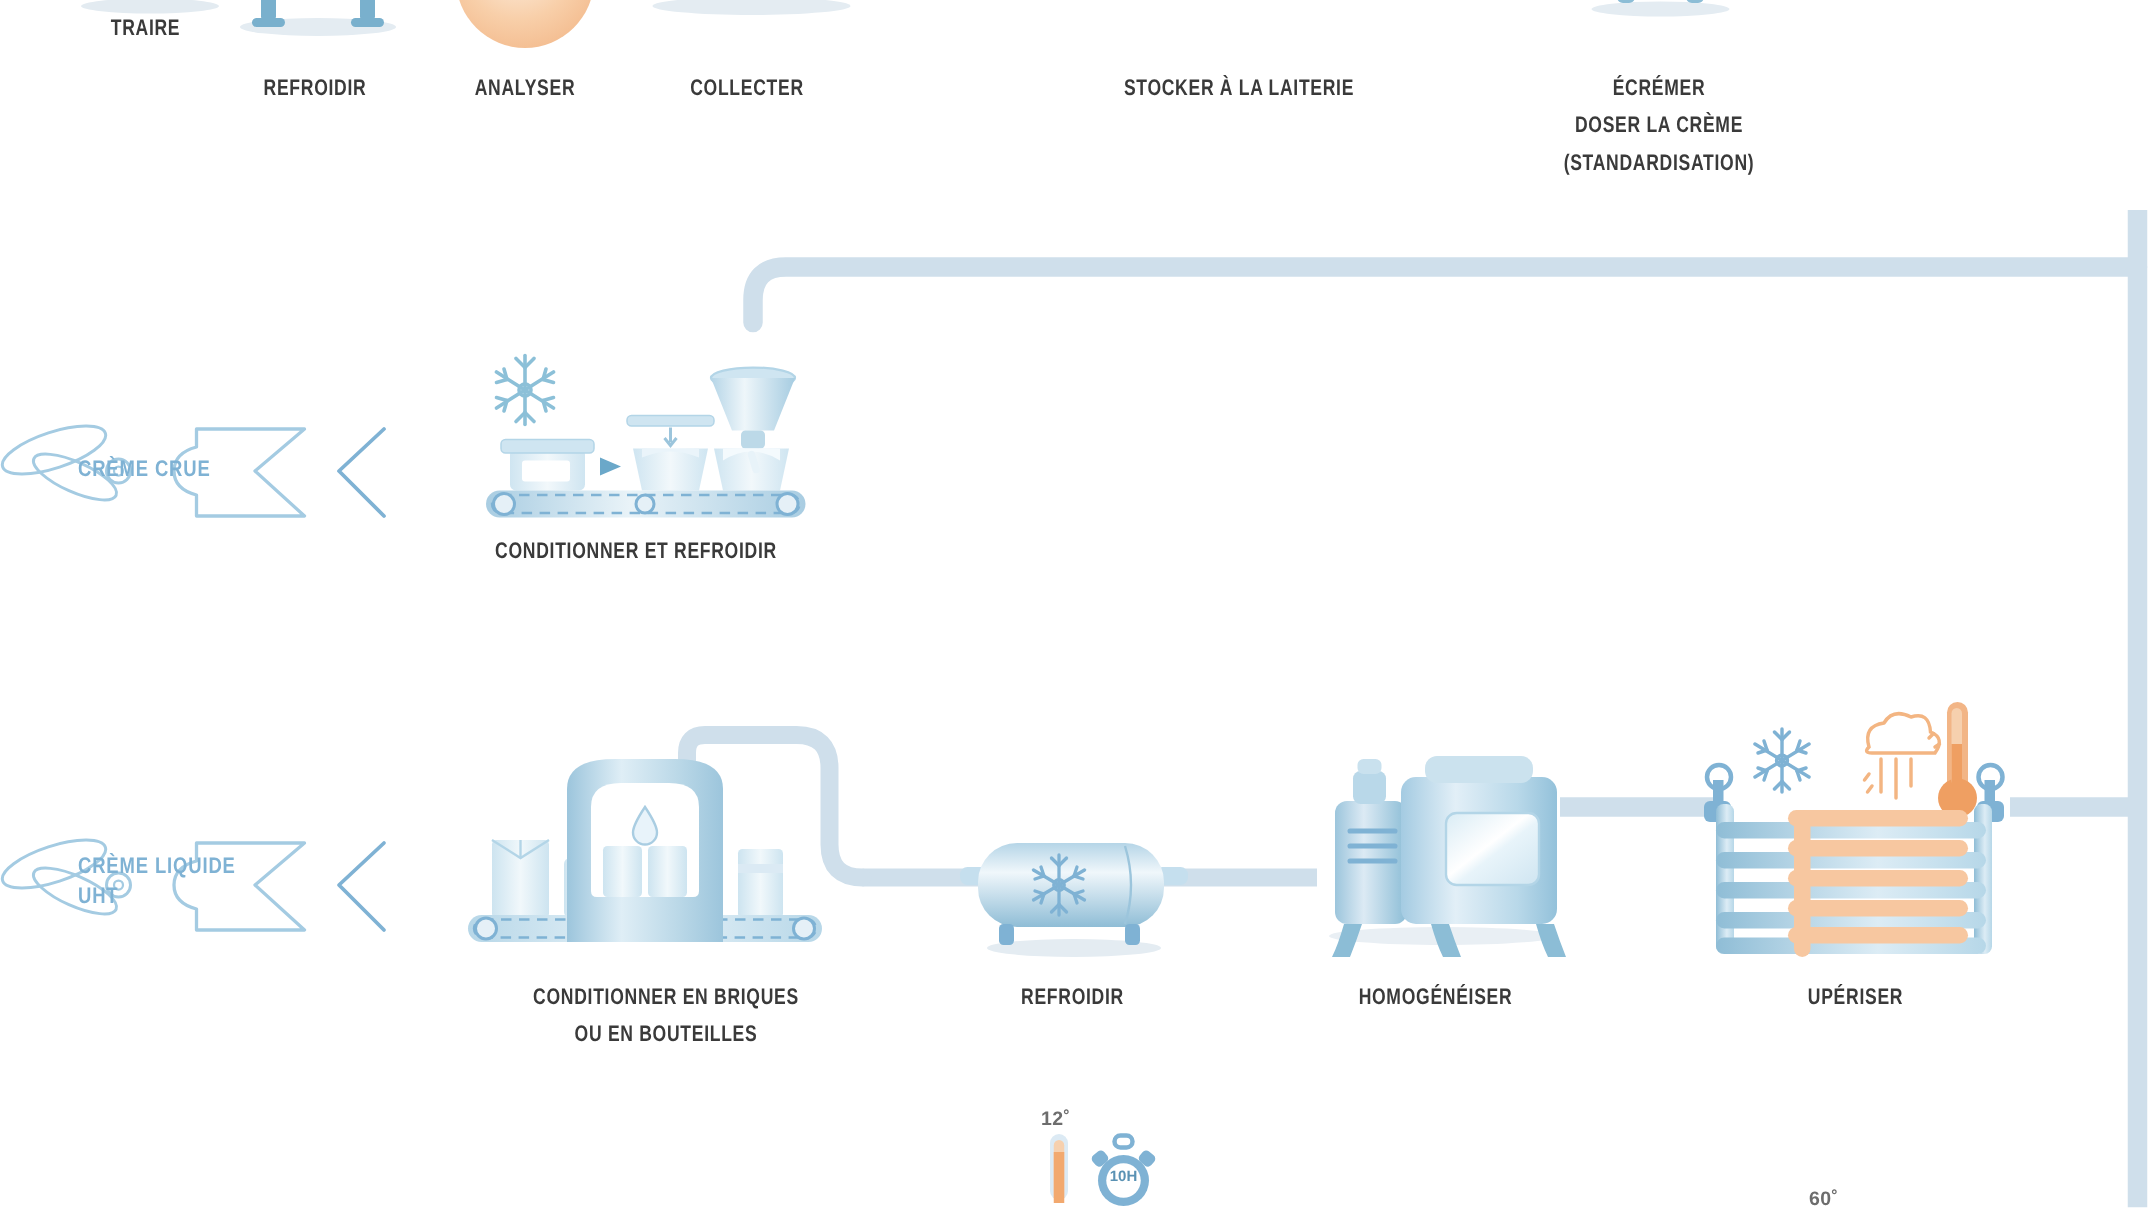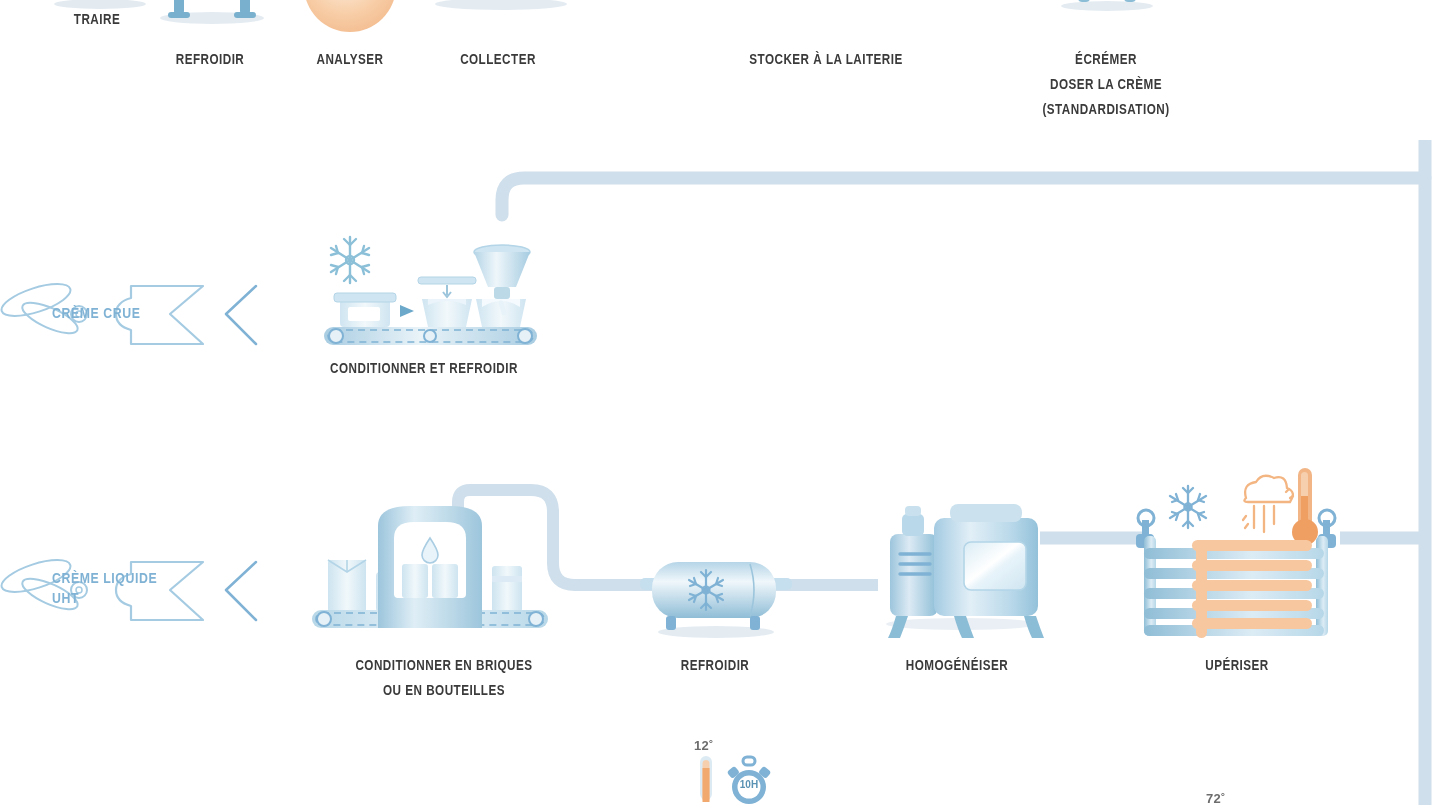--- a/index.html
+++ b/index.html
@@ -460,15 +460,15 @@
   <svg class="abs" style="left:724px;top:756px;width:50px;height:49px;" viewBox="0 0 50 49">
     <rect x="19" y="1" width="12" height="8" rx="4" fill="none" stroke="#7fb2d4" stroke-width="3"></rect>
     <rect x="4" y="12" width="10" height="9" rx="3" fill="#7fb2d4" transform="rotate(-40 9 16)"></rect>
     <rect x="36" y="12" width="10" height="9" rx="3" fill="#7fb2d4" transform="rotate(40 41 16)"></rect>
     <circle cx="25" cy="31" r="17" fill="#7fb2d4"></circle>
     <circle cx="25" cy="31" r="11.5" fill="#ffffff"></circle>
   </svg>
   <div style="position:absolute;left:724px;top:779px;width:50px;text-align:center;
               font-size:10px;font-weight:700;color:#5a92b4;">10H</div>
 
-  <div class="temp-lbl" style="left:1206px;top:791px;">72˚</div>
+  <div class="temp-lbl" style="left:1206px;top:791px;">60˚</div>
 
 </div>
 
 </body></html>

